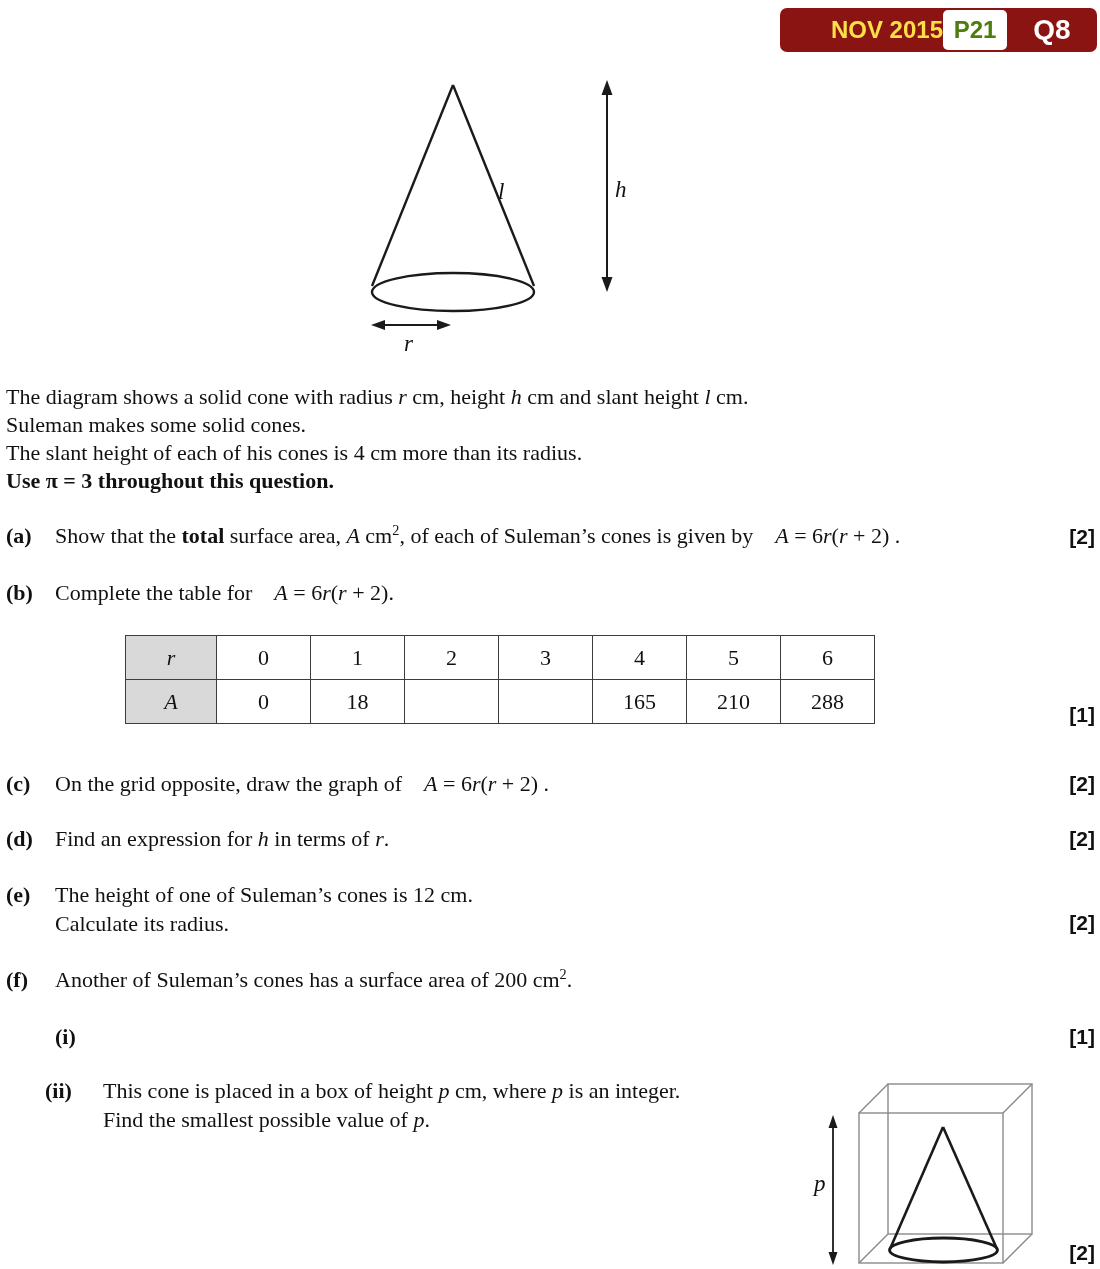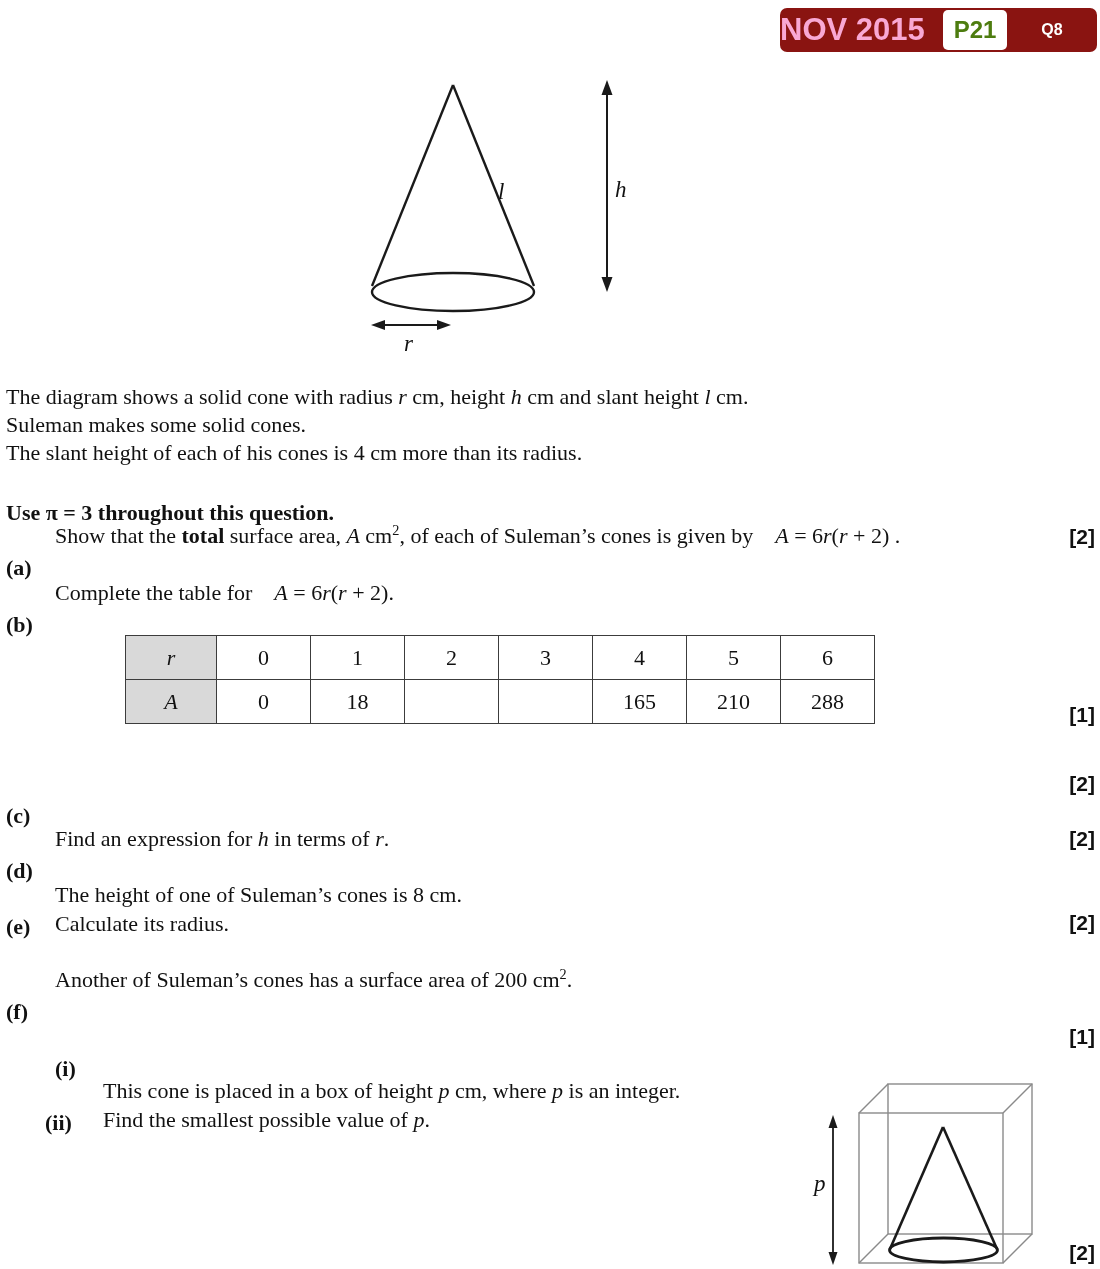--- a/index.html
+++ b/index.html
@@ -1,30 +1,30 @@
 <!DOCTYPE html>
 <html><head>
 <meta charset="utf-8">
 <style>
   html,body{margin:0;padding:0;background:#fff;}
   .page{position:relative;width:1100px;height:1269px;background:#ffffff;
         font-family:"Liberation Serif",serif;color:#111;overflow:hidden;}
   .line{position:absolute;font-size:22px;line-height:28px;white-space:nowrap;}
-  .bold{font-weight:bold;margin-top:32px;}
+  .bold{font-weight:bold;}
   sup{font-size:0.65em;line-height:0;}
   .mark{position:absolute;right:5px;font-family:"Liberation Sans",sans-serif;
         font-weight:bold;font-size:21px;color:#111;white-space:nowrap;}
   
   .badge{position:absolute;left:780px;top:8px;width:317px;height:44px;background:#8a1411;
          border-radius:7px;display:flex;align-items:center;
          font-family:"Liberation Sans",sans-serif;font-weight:bold;}
-  .badge-session{flex:1;text-align:left;color:#f9a8d4;font-size:31px;}
+  .badge-session{flex:1;text-align:right;color:#fde047;font-size:24px;}
   .badge-paper{width:64px;height:40px;background:#fff;color:#4d7c0f;border-radius:5px;
          display:flex;align-items:center;justify-content:center;font-size:24px;}
-  .badge-question{width:90px;text-align:center;color:#fff;font-size:16px;}
+  .badge-question{width:90px;text-align:center;color:#fff;font-size:28px;}
   
   .vtable{position:absolute;left:125px;top:635px;border-collapse:collapse;}
   .vtable td{border:1.5px solid #3c3c3c;width:93px;height:43px;text-align:center;
          font-size:22px;padding:0;}
   .vtable td.th{width:90px;background:#d9d9d9;font-style:italic;}
   
   .svg-label{font-family:"Liberation Serif",serif;font-style:italic;font-size:23px;fill:#111;}
 </style>
 </head>
 <body>
@@ -90,28 +90,29 @@
       <td></td>
       <td>165</td>
       <td>210</td>
       <td>288</td>
     </tr>
   </tbody>
     </table>
   <div class="mark" style="top:703px;">[1]</div>
 
   <div class="line bold" style="left:6px;top:770px;">(c)</div>
+  <div class="line" style="left:55px;top:770px;">On the grid opposite, draw the graph of  <i>A</i> = 6<i>r</i>(<i>r</i> + 2) .</div>
   <div class="mark" style="top:772px;">[2]</div>
 
   <div class="line bold" style="left:6px;top:825px;">(d)</div>
   <div class="line" style="left:55px;top:825px;">Find an expression for <i>h</i> in terms of <i>r</i>.</div>
   <div class="mark" style="top:827px;">[2]</div>
 
   <div class="line bold" style="left:6px;top:881px;">(e)</div>
-  <div class="line" style="left:55px;top:881px;">The height of one of Suleman’s cones is 8 cm.</div>
+  <div class="line" style="left:55px;top:881px;">The height of one of Suleman’s cones is 12 cm.</div>
   <div class="line" style="left:55px;top:910px;">Calculate its radius.</div>
   <div class="mark" style="top:911px;">[2]</div>
 
   <div class="line bold" style="left:6px;top:966px;">(f)</div>
   <div class="line" style="left:55px;top:966px;">Another of Suleman’s cones has a surface area of 200 cm<sup>2</sup>.</div>
 
   <div class="line bold" style="left:55px;top:1023px;">(i)</div>
   <div class="mark" style="top:1025px;">[1]</div>
 
   <div class="line bold" style="left:45px;top:1077px;">(ii)</div>

